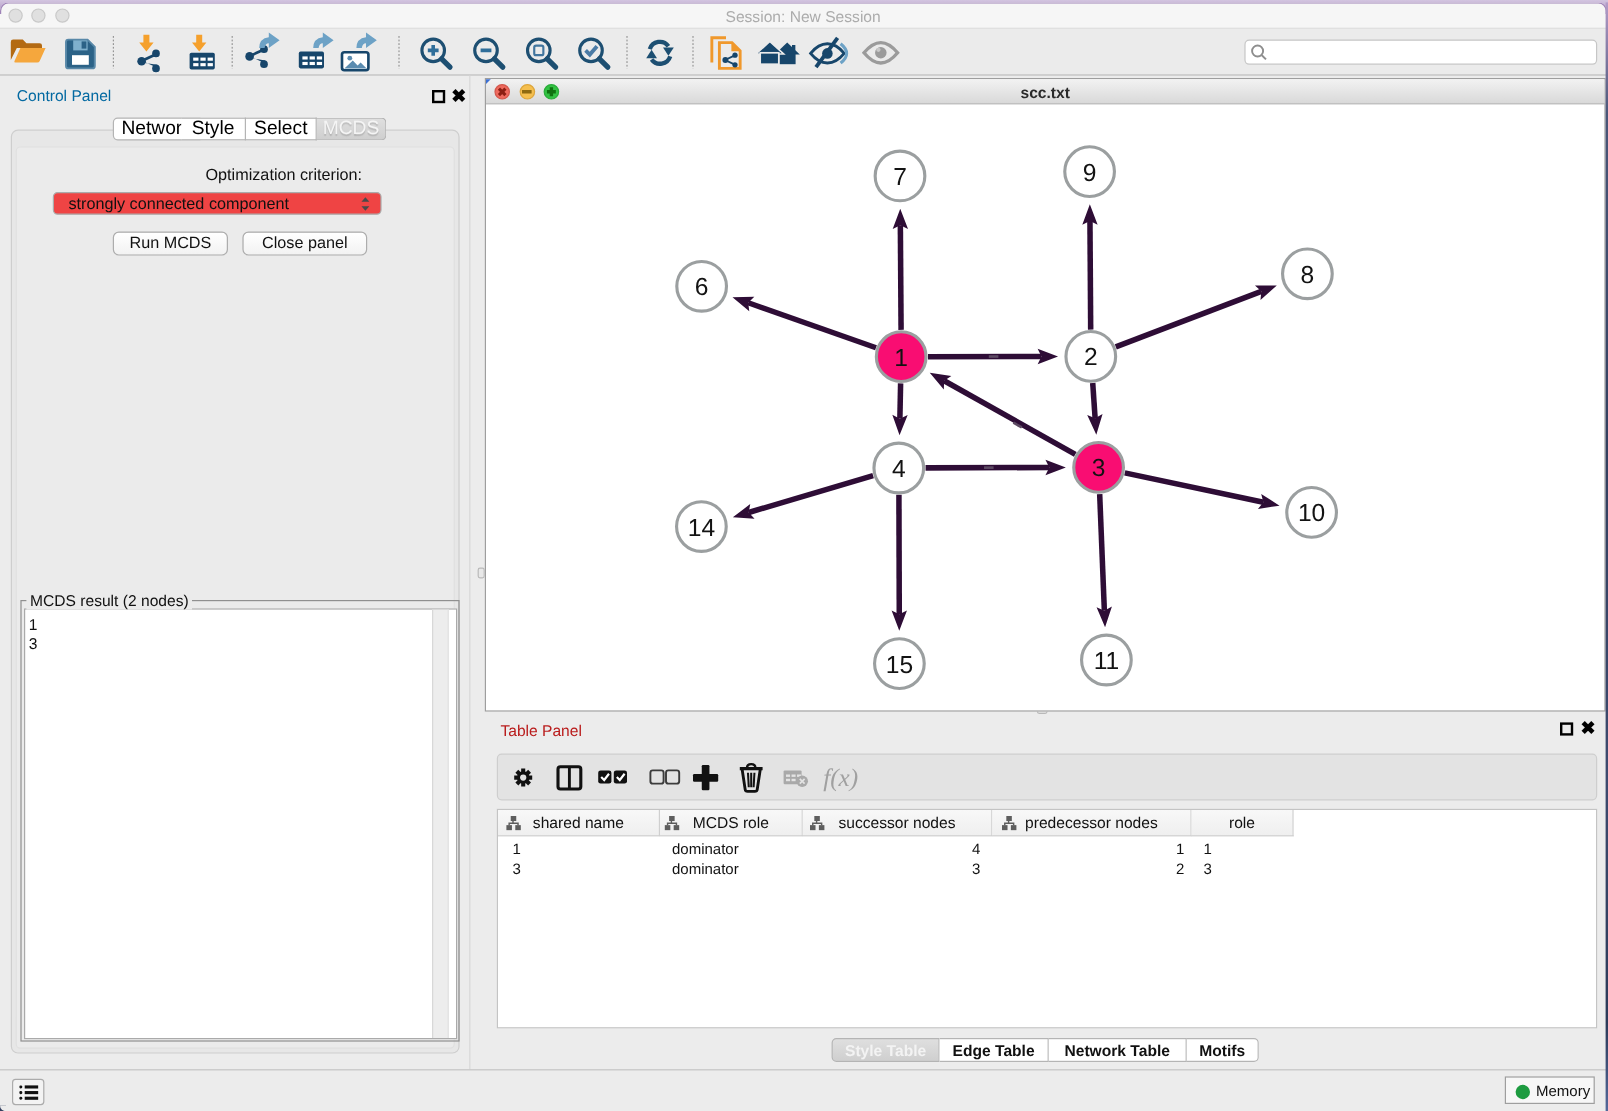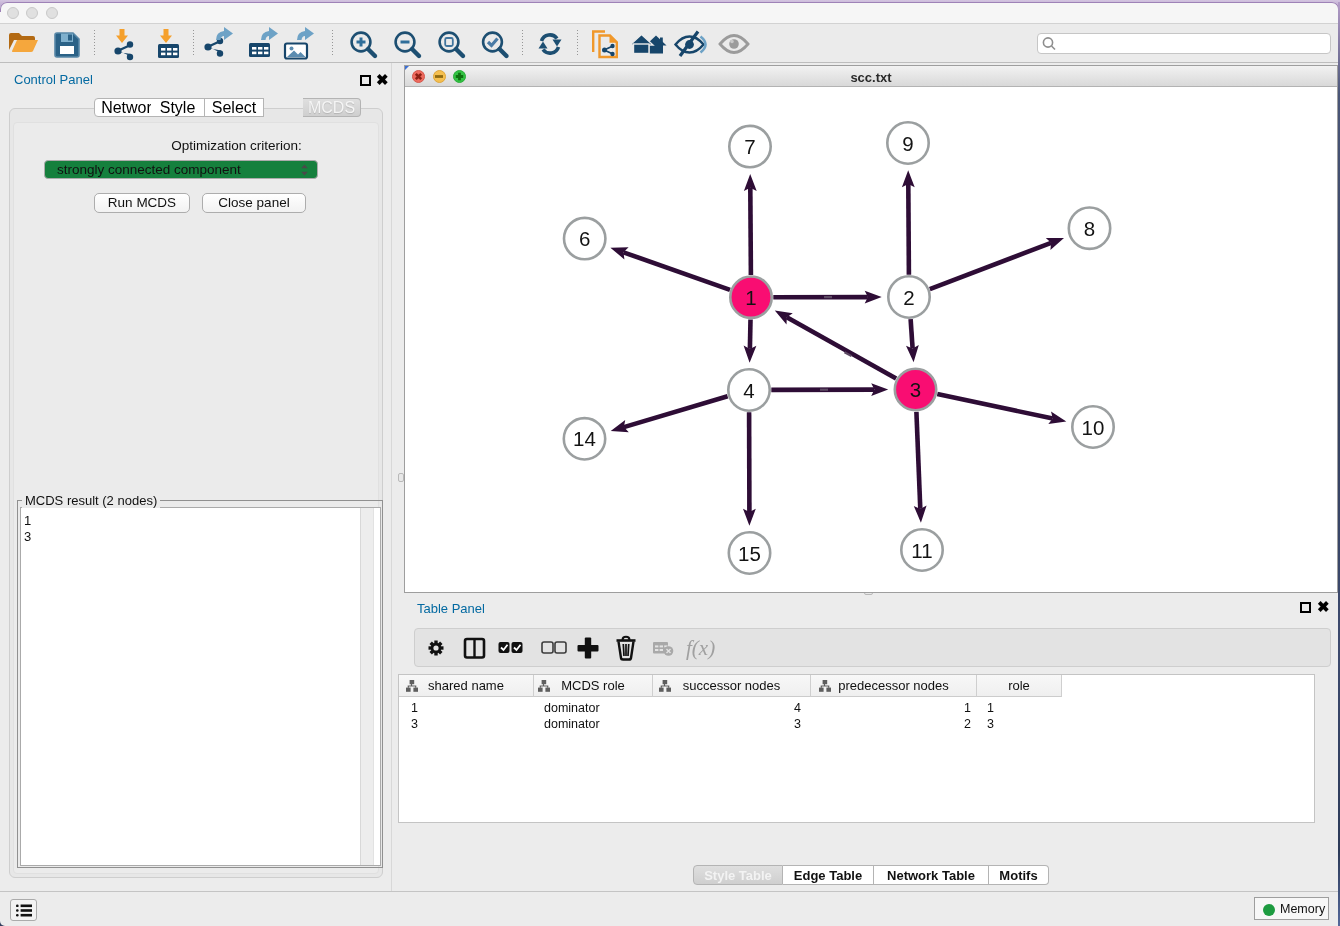--- a/index.html
+++ b/index.html
@@ -24,65 +24,66 @@
 #toolbar { left:0; top:24px; width:1340px; height:39px; background:#ebebeb; border-bottom:1px solid #bdbdbd; }
 .tbsep { position:absolute; top:6px; height:27px; width:1px; background-image:linear-gradient(#969696 40%, rgba(0,0,0,0) 0%); background-size:1px 3px; }
 #searchbox { position:absolute; left:1037px; top:9px; width:294px; height:21px; background:#fff; border:1px solid #c6c6c6; border-radius:4px; }
 
 
 #cp-title { left:14px; top:72px; font-size:13px; color:#0369a1; }
 .hdr-float { width:11px; height:11px; border:2px solid #000; background:transparent; }
 .tab { position:absolute; top:98px; height:19px; background:#fff; border:1px solid #b4b4b4; border-left:none; text-align:center; line-height:18px; }
 .tab.first { border-left:1px solid #b4b4b4; border-radius:4px 0 0 4px;margin-left:16px; }
 .tab.last { border-radius:0 4px 4px 0; }
-.tab.sel { background:linear-gradient(#dfdfdf,#cfcfcf); color:#f5f5f5; text-shadow:0 1px 1px rgba(0,0,0,0.15);margin-left:39px; }
+.tab.sel { background:linear-gradient(#dfdfdf,#cfcfcf); color:#f5f5f5; text-shadow:0 1px 1px rgba(0,0,0,0.15); }
 #cp-body { left:9px; top:108px; width:374px; height:770px; background:#e7e7e7; border:1px solid #cecece; border-radius:6px; }
 #cp-inner { left:13px; top:122px; width:366px; height:752px; background:#ebebeb; border:1px solid #e0e0e0; border-radius:4px; }
 #opt-label { left:0px; top:138px; width:473px; text-align:center; font-size:13.5px; color:#111; }
-#dropdown { left:44px; top:160px; width:274px; height:19px; background:#15803d; border:1px solid #ababab; border-radius:4px; font-size:13.5px; color:#111; line-height:17px; padding-left:12px; }
+#dropdown { left:44px; top:160px; width:274px; height:19px; background:#ef4444; border:1px solid #ababab; border-radius:4px; font-size:13.5px; color:#111; line-height:17px; padding-left:12px; }
 .btn { height:20px; background:linear-gradient(#ffffff,#f2f2f2); border:1px solid #adadad; border-radius:5px; font-size:13.5px; color:#111; text-align:center; line-height:18px; }
 #fieldset { left:17px; top:500px; width:366px; height:368px; border:1px solid #909090; }
 #legend { left:22px; top:493px; font-size:13px; color:#111; background:#ebebeb; padding:0 3px; }
 #resultarea { left:20px; top:507px; width:361px; height:359px; background:#fff; border:1px solid #aaa; font-size:13px; color:#111; line-height:15.5px; padding:5px 0 0 3px; }
 #result-sb { left:360px; top:508px; width:14px; height:357px; background:#ededed; border-left:1px solid #d8d8d8; border-right:1px solid #e2e2e2; }
 
 
 #vsplit { left:391px; top:63px; width:1px; height:828px; background:#d8d8d8; }
 .grip { background:#e8e8e8; border:1px solid #b9b9b9; border-radius:2px; }
 
 
 #netframe { left:404px; top:65px; width:934px; height:528px; border:1px solid #9e9e9e; background:#fff; }
 #net-tb { left:0; top:0; width:932px; height:21px; background:linear-gradient(#f2f2f2,#d9d9d9); border-bottom:1px solid #b3b3b3; }
 #net-title { position:absolute; top:4px; left:0; width:100%; text-align:center; font-size:13px; font-weight:bold; color:#2a2a2a; }
 .light { position:absolute; top:3.5px; width:13px; height:13px; border-radius:50%; }
 #corner-tri { left:0; top:0; width:0; height:0; border-top:4px solid #3b6fd4; border-right:4px solid transparent; }
 
 
-#tp-title { left:417px; top:601px; font-size:13px; color:#0369a1; }
+#tp-title { left:417px; top:601px; font-size:13px; color:#b91c1c; }
 #tp-toolbar { left:414px; top:628px; width:917px; height:39px; background:#e3e3e3; border:1px solid #cecece; border-radius:4px; }
-#tbl { left:398px; top:674px; width:917px; height:149px; background:#fff; border:1px solid #c4c4c4; }
+#tbl { left:414px; top:674px; width:917px; height:183px; background:#fff; border:1px solid #c4c4c4; }
 .th { position:absolute; top:0; height:22px; background:linear-gradient(#f8f8f8,#efefef); border-right:1px solid #cfcfcf; border-bottom:1px solid #cccccc; font-size:13px; color:#111; text-align:center; line-height:21px; }
 .td { position:absolute; font-size:12.5px; color:#111; height:16px; line-height:16px; }
 .btab { position:absolute; top:865px; height:20px; background:#fff; border:1px solid #b4b4b4; border-left:none; font-size:13px; font-weight:bold; color:#111; text-align:center; line-height:19px; }
 .btab.first { border-left:1px solid #b4b4b4; border-radius:4px 0 0 4px; }
 .btab.last { border-radius:0 4px 4px 0; }
 .btab.sel { background:linear-gradient(#dfdfdf,#cfcfcf); color:#f3f3f3; }
 
 
 #statusbar { left:0; top:891px; width:1340px; height:35px; background:#ececec; border-top:1px solid #c4c4c4; }
 #sb-btn { left:10px; top:899px; width:27px; height:22px; background:#f3f3f3; border:1px solid #ababab; border-radius:3px; }
 #mem-btn { left:1254px; top:897px; width:75px; height:23px; background:#f7f7f7; border:1px solid #9e9e9e; font-size:12.5px; color:#111; }
 </style>
 </head>
 <body>
 <div class="abs" id="wallstrip"></div>
 <div class="abs" id="titlebar">
   <div class="tl-circle" style="left:7px;"></div>
   <div class="tl-circle" style="left:26px;"></div>
   <div class="tl-circle" style="left:46px;"></div>
+  <div id="wintitle">Session: New Session</div>
 </div>
 <div class="abs" id="topedge"></div>
 <div class="abs" id="toolbar">
   <div class="tbsep" style="left:94px;"></div>
   <div class="tbsep" style="left:193px;"></div>
   <div class="tbsep" style="left:332px;"></div>
   <div class="tbsep" style="left:522px;"></div>
   <div class="tbsep" style="left:577px;"></div>
   <div id="searchbox"></div>
   <svg style="position:absolute;left:0;top:0;" width="1340" height="39" viewBox="0 24 1340 39">

